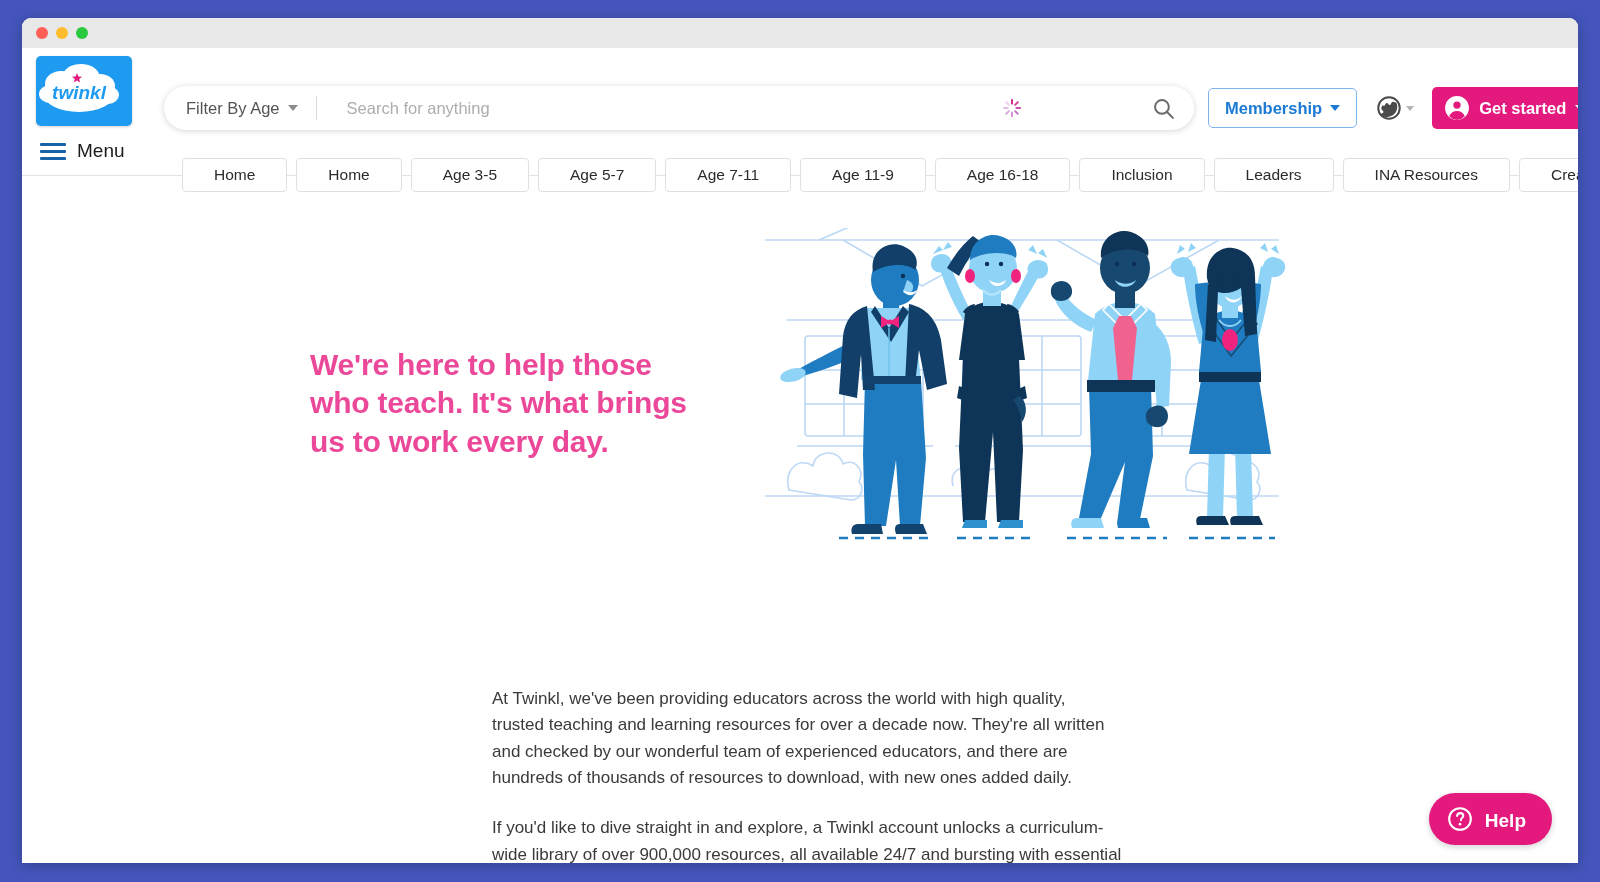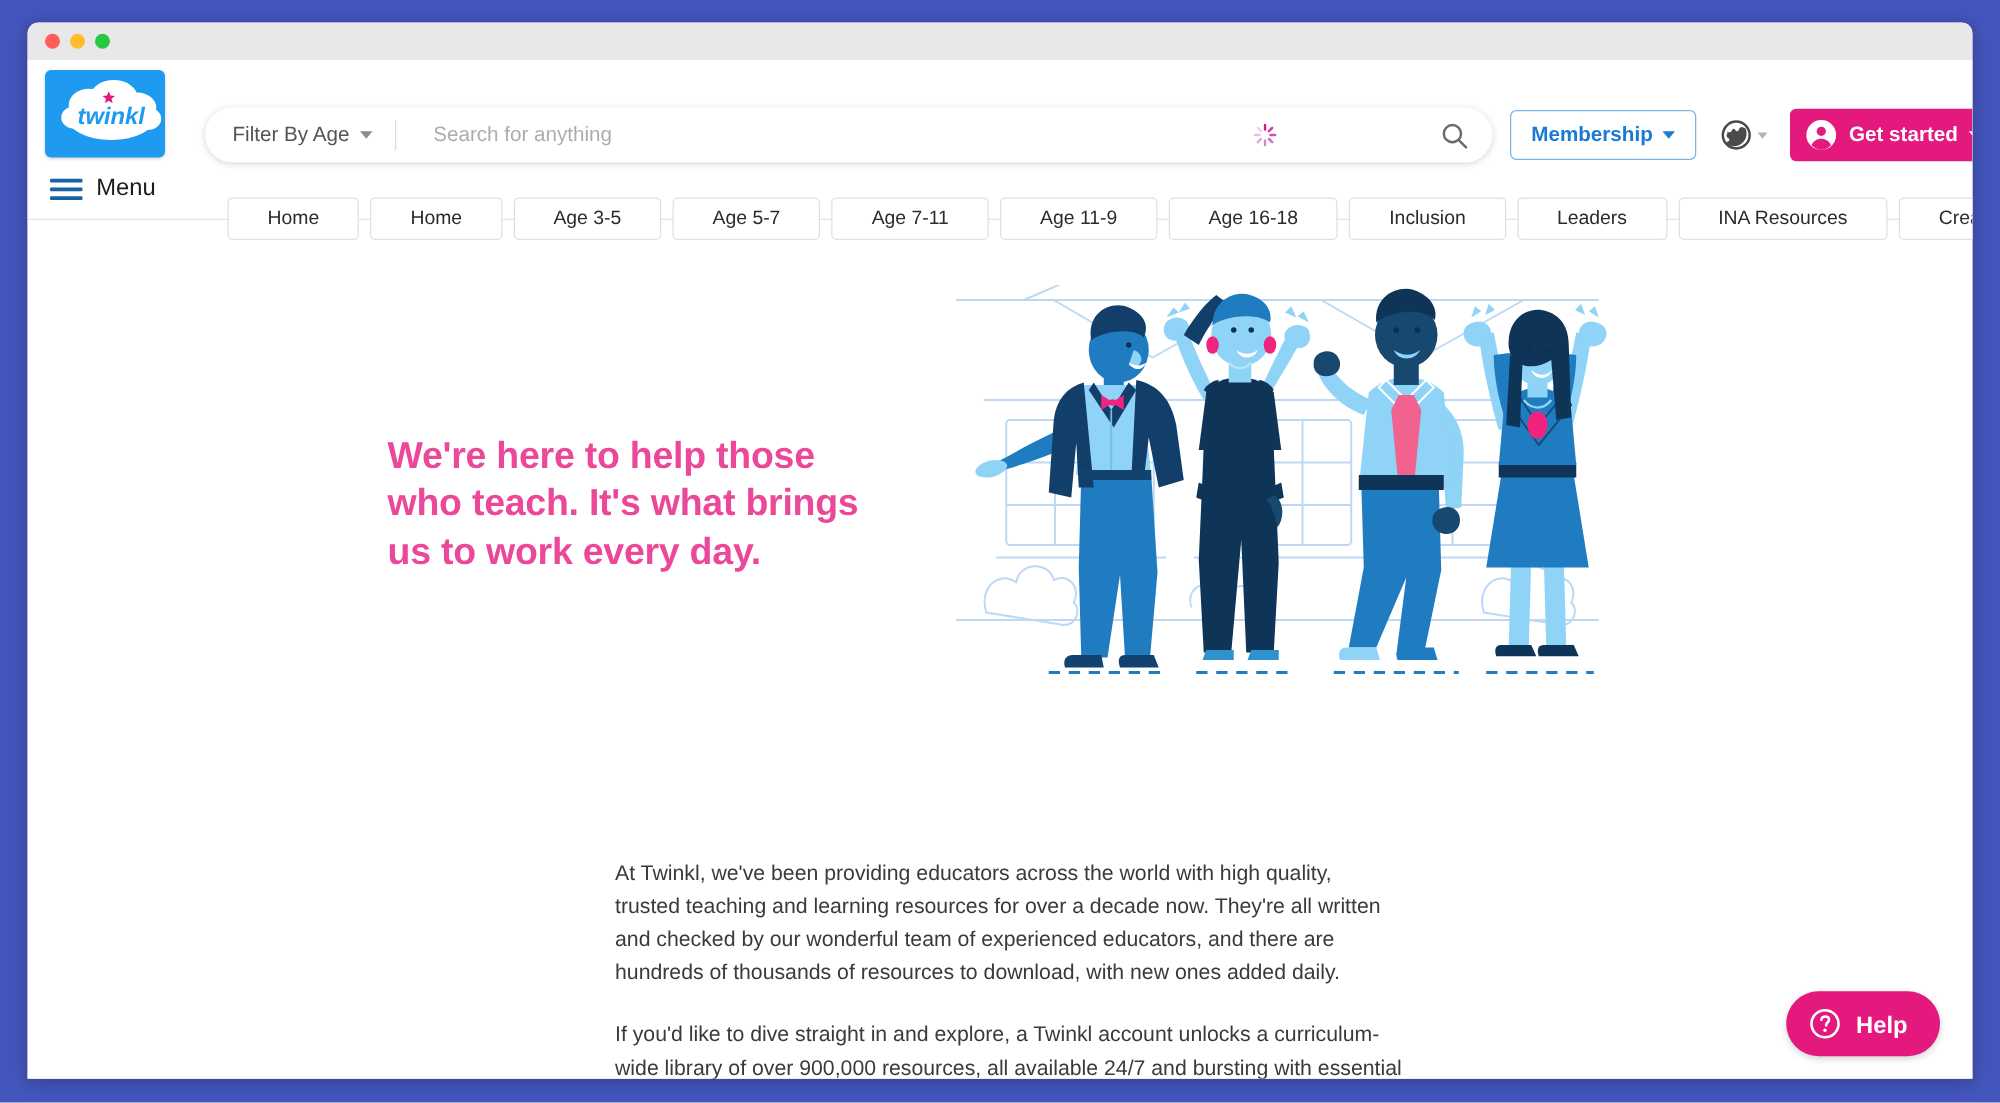--- a/index.html
+++ b/index.html
@@ -58,21 +58,21 @@
     position: relative;
   }
 
   #logo-block {
     position: absolute;
     left: 14px; top: 8px;
     width: 96px; height: 70px;
     background: #1e9bf0;
     border-radius: 5px;
     box-shadow: 0 1px 3px rgba(0,0,0,.18);
-    display: flex; align-items: center; justify-content: flex-end;
+    display: flex; align-items: center; justify-content: flex-start;
   }
   #logo-block svg { display: block; }
 
   #menu-toggle {
     position: absolute;
     left: 18px; top: 92px;
     display: flex; align-items: center; gap: 11px;
     cursor: pointer;
   }
   .burger { width: 26px; display: flex; flex-direction: column; gap: 4px; }

